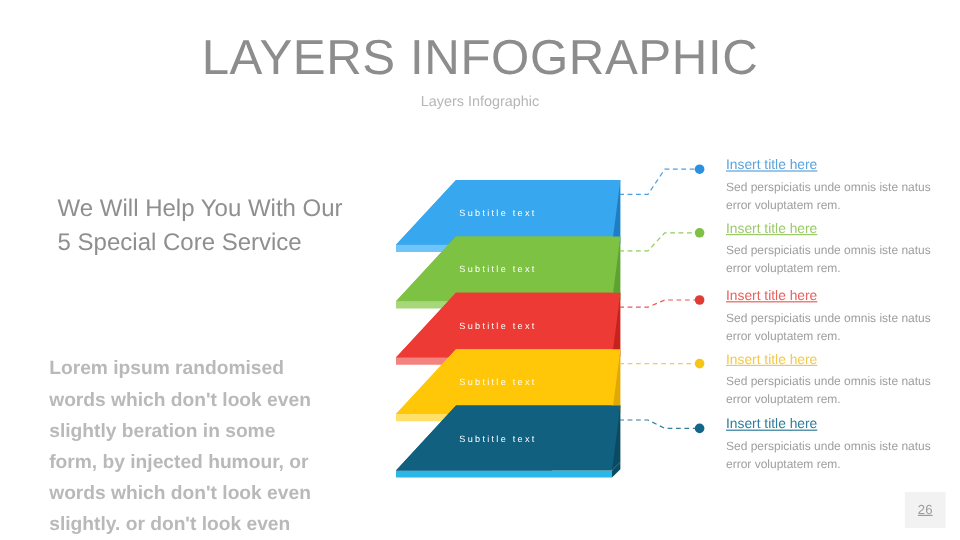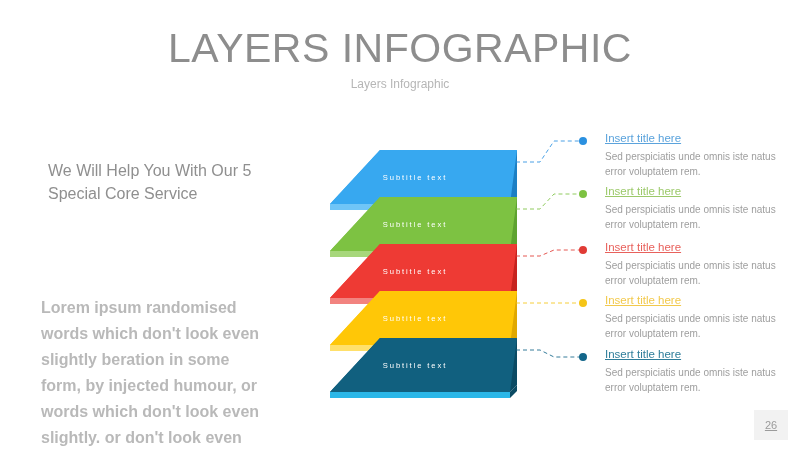--- a/index.html
+++ b/index.html
@@ -44,21 +44,21 @@
     color: #b6b6b6;
     font-weight: 400;
   }
 
   
   .lead {
     position: absolute;
     left: 48px;
     top: 160px;
     width: 250px;
-    font-size: 16px;
+    font-size: 20px;
     line-height: 1.42;
     color: #8f8f8f;
     font-weight: 400;
   }
   .body-copy {
     position: absolute;
     left: 41px;
     top: 281px;
     width: 232px;
     font-size: 16px;

